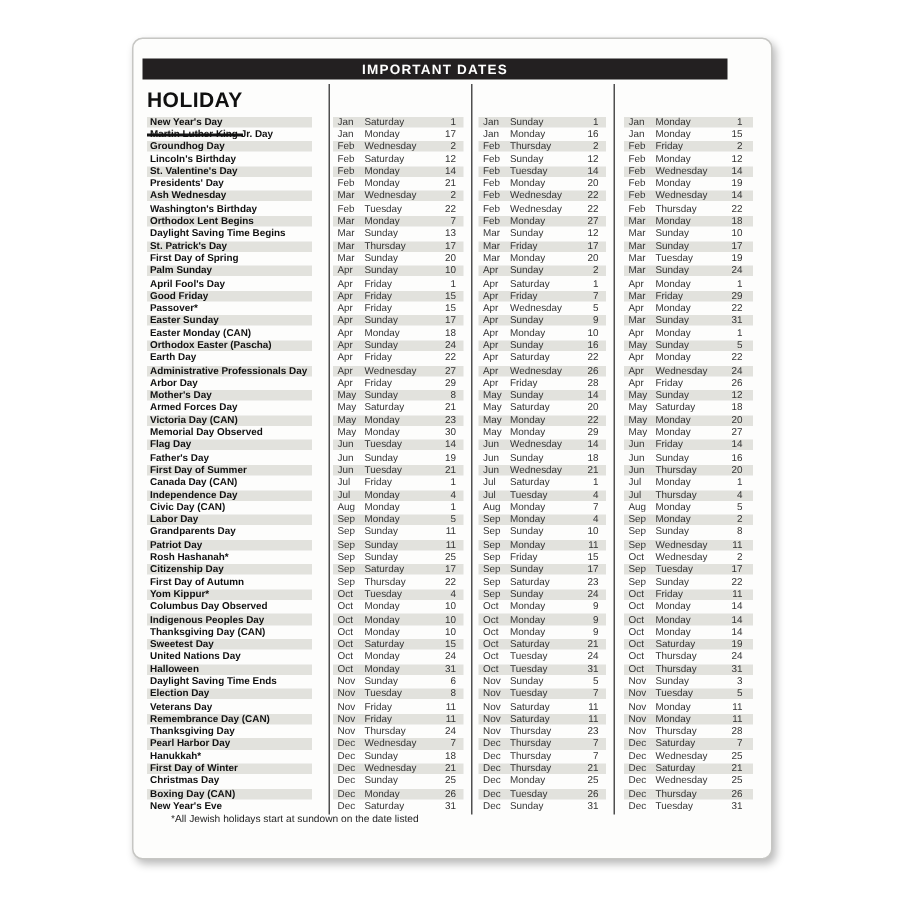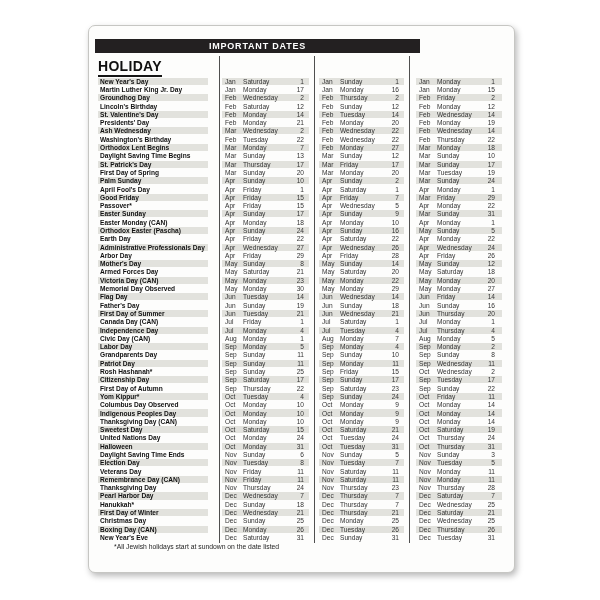--- a/index.html
+++ b/index.html
@@ -1,26 +1,26 @@
 <!DOCTYPE html>
 <html><head>
 <meta charset="utf-8">
 <style>
   * { margin:0; padding:0; box-sizing:border-box; }
   html,body { width:600px; height:600px; background:#ffffff; overflow:hidden;
               font-family:"Liberation Sans", sans-serif; }
   .page { position:absolute; left:88px; top:25px; width:427px; height:548px;
           background:#fdfdfc; border:1px solid #c6c6c3; border-radius:7px;
           box-shadow:2px 3px 6px rgba(0,0,0,.28); }
-  .bar { position:absolute; left:6px; top:13px; width:325px; height:14px;
+  .bar { position:absolute; left:6px; top:13px; width:390px; height:14px;
          background:#232021; color:#fff; font-size:9px; font-weight:bold;
          letter-spacing:.8px; text-align:center; line-height:15px; }
   .title { position:absolute; left:9px; top:32px; font-size:14px; font-weight:bold;
            letter-spacing:.3px; color:#101010; border-bottom:2px solid #151515;
-           padding-bottom:1px; display:inline-block; }
+           padding-bottom:15px; display:inline-block; }
   .vline { position:absolute; top:30px; width:1px; height:487px; background:#4f4f4f; }
   .v1 { left:130px; } .v2 { left:225px; } .v3 { left:320px; }
   .rows { position:absolute; left:9px; top:51px; width:409px; }
   .row { position:relative; height:8.303px; }
   .cell { position:absolute; top:0.6px; height:7.1px; display:flex;
           align-items:center; white-space:nowrap; }
   .name { left:0; width:110px; font-weight:bold; font-size:6.6px; color:#101010;
           padding-left:2px; }
   .date { font-size:6.6px; color:#333; }
   .d0 { left:124px; width:87px; }

